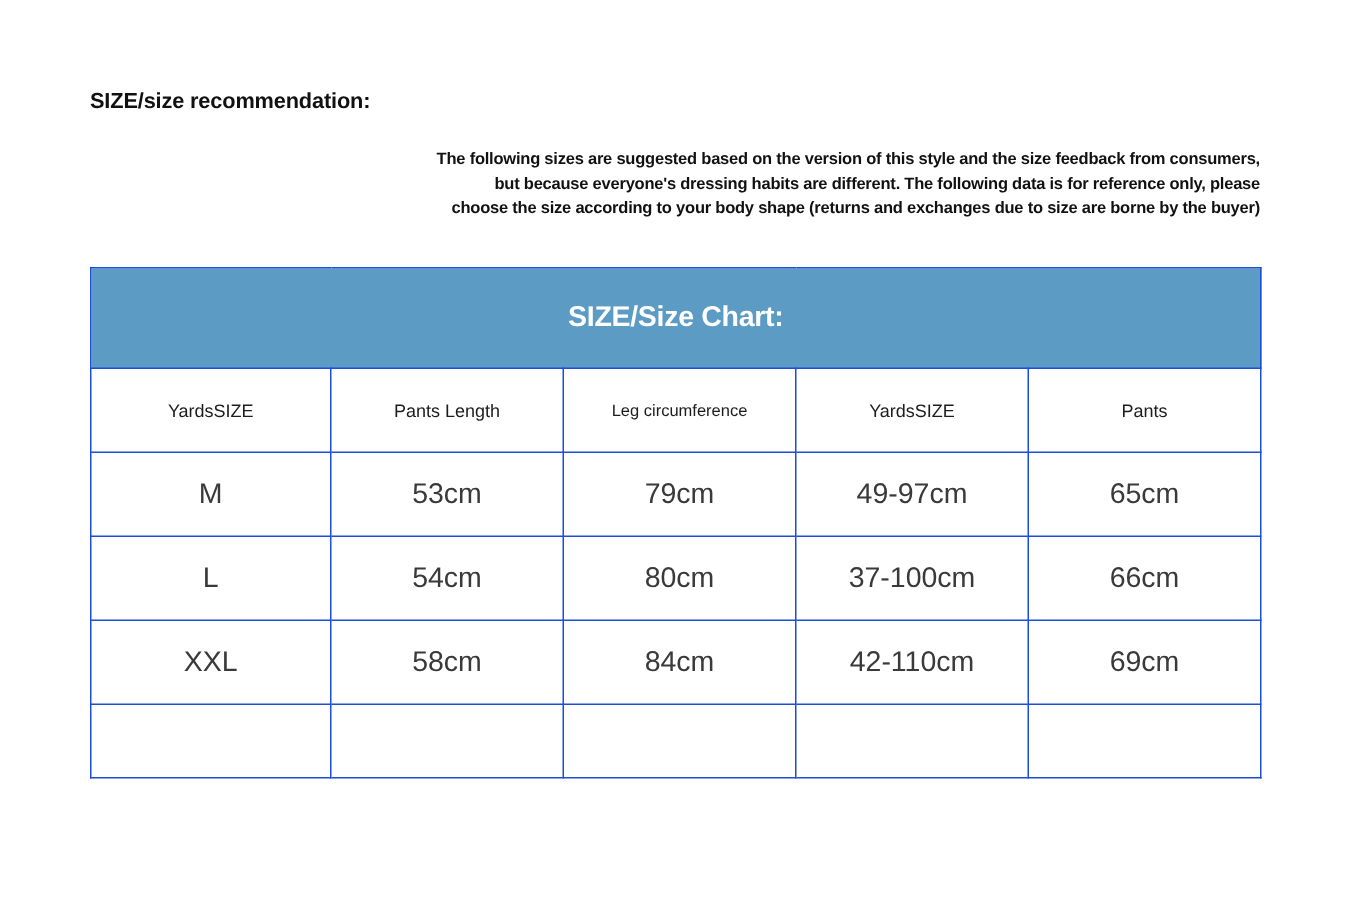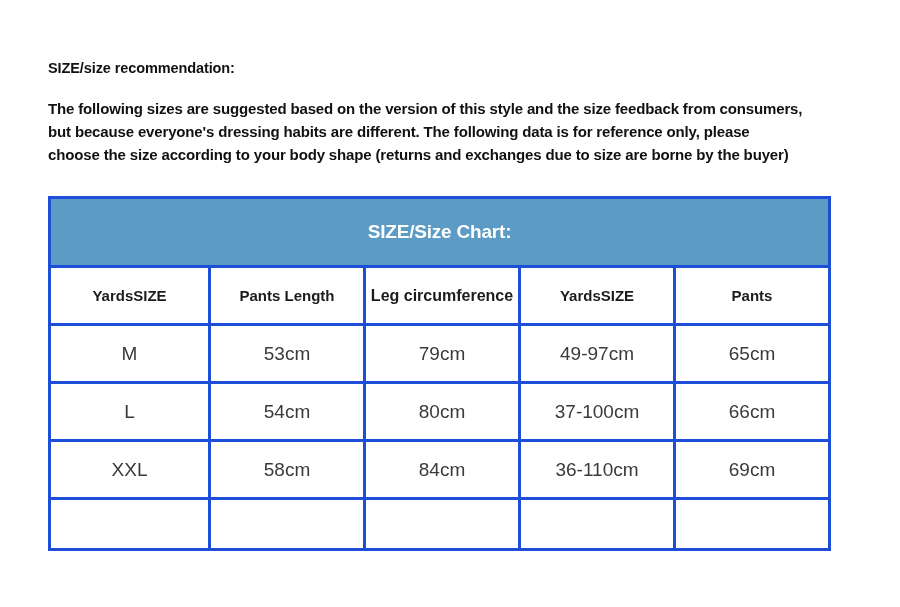--- a/index.html
+++ b/index.html
@@ -12,75 +12,76 @@
     background: #ffffff;
     font-family: "Liberation Sans", sans-serif;
     color: #1a1a1a;
     overflow: hidden;
   }
   .page {
     position: relative;
     width: 900px;
     height: 607px;
     box-sizing: border-box;
-    padding: 60px 60px 0 48px;
+    padding: 60px 60px 0 60px;
   }
   .heading {
     font-size: 14.5px;
     font-weight: bold;
     letter-spacing: -0.1px;
     margin: 0 0 22px 0;
     color: #111111;
   }
   .intro {
-    font-size: 15px;
+    font-size: 11px;
     font-weight: bold;
     line-height: 1.52;
     letter-spacing: -0.15px;
     margin: 0 0 30px 0;
     color: #111111;
     max-width: 800px;
+    text-align: right;
   }
   .intro div {
     white-space: nowrap;
   }
   .table-wrap {
     width: 780px;
   }
   table.size-table {
     border-collapse: collapse;
     width: 780px;
     table-layout: fixed;
   }
   table.size-table td, table.size-table th {
-    border: 3px solid #1d4ed8;
+    border: 1px solid #1d4ed8;
     padding: 0;
     text-align: center;
     vertical-align: middle;
   }
   .title-row td {
     background: #5b9bc4;
     border: 1px solid #5b9bc4;
     height: 66px;
     text-align: left;
     padding-left: 16px;
     color: #ffffff;
     font-size: 19px;
     font-weight: bold;
     letter-spacing: -0.2px;
   }
   .head-row td {
     height: 55px;
-    font-size: 15px;
-    font-weight: bold;
+    font-size: 12px;
+    font-weight: normal;
     color: #1c1c1c;
   }
   .head-row td.small {
-    font-size: 16px;
-    font-weight: bold;
+    font-size: 11px;
+    font-weight: normal;
   }
   .data-row td {
     height: 55px;
     font-size: 19px;
     color: #3a3a3a;
     font-weight: normal;
   }
   .empty-row td {
     height: 48px;
   }
@@ -134,21 +135,21 @@
           <td>L</td>
           <td>54cm</td>
           <td>80cm</td>
           <td>37-100cm</td>
           <td>66cm</td>
         </tr>
         <tr class="data-row">
           <td>XXL</td>
           <td>58cm</td>
           <td>84cm</td>
-          <td>36-110cm</td>
+          <td>42-110cm</td>
           <td>69cm</td>
         </tr>
         <tr class="empty-row">
           <td></td>
           <td></td>
           <td></td>
           <td></td>
           <td></td>
         </tr>
       </tbody>

